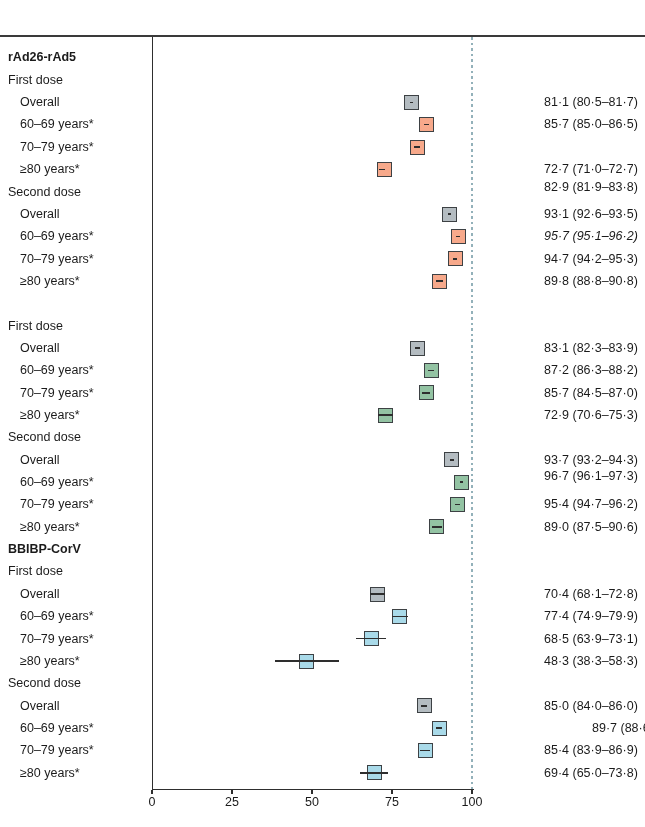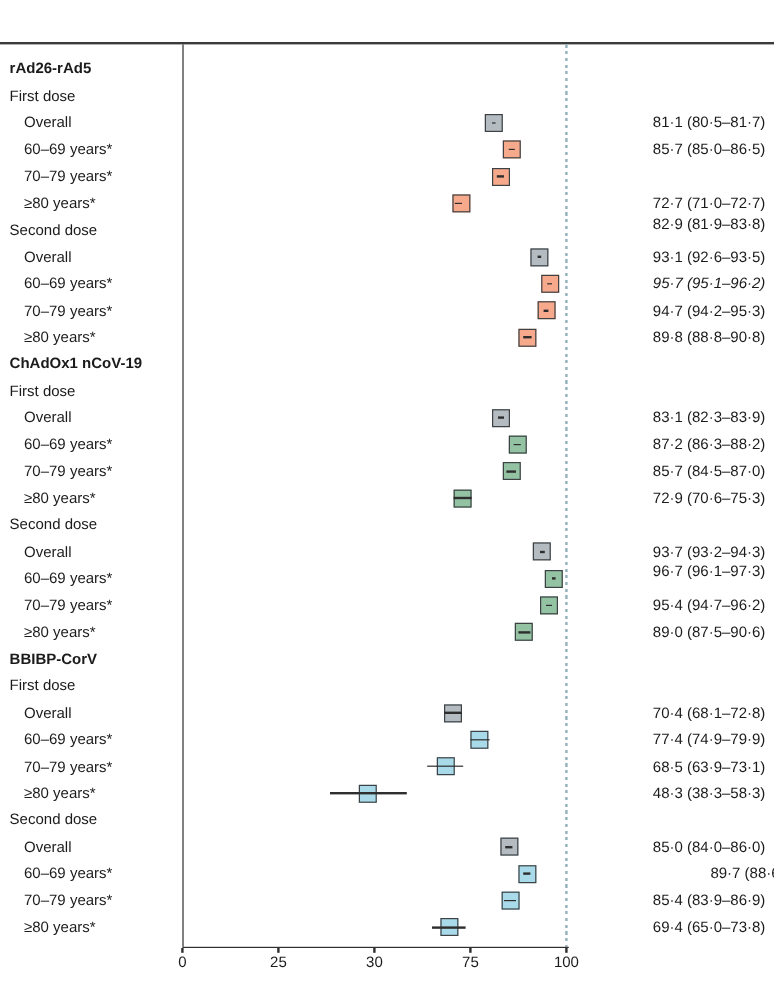--- a/index.html
+++ b/index.html
@@ -64,21 +64,21 @@
 
   <div class="plot-area">
     <div class="y-axis"></div>
     <div class="ref-line" style="left: 471.2px;"></div>
     <div class="x-axis"></div>
   <div class="tick" style="left: 151.35px;"></div>
       <div class="tick-label" style="left: 130px;">0</div>
       <div class="tick" style="left: 231.35px;"></div>
       <div class="tick-label" style="left: 210px;">25</div>
       <div class="tick" style="left: 311.35px;"></div>
-      <div class="tick-label" style="left: 290px;">30</div>
+      <div class="tick-label" style="left: 290px;">50</div>
       <div class="tick" style="left: 391.35px;"></div>
       <div class="tick-label" style="left: 370px;">75</div>
       <div class="tick" style="left: 471.35px;"></div>
       <div class="tick-label" style="left: 450px;">100</div>
       <div class="row-label group" style="top: 46.4px;">rAd26-rAd5</div>
       <div class="row-label dose" style="top: 68.75px;">First dose</div>
       <div class="row-label data" style="top: 91.1px;">Overall</div>
       <div class="square" style="left: 404.02px; top: 94.8px; background: rgb(180, 188, 193); border-color: rgb(61, 65, 68);"></div>
       <div class="whisker" style="left: 409.6px; width: 3.84px; top: 101.5px; background: rgb(46, 46, 46);"></div>
       <div class="ci-text" style="top: 91.1px;">81·1 (80·5–81·7)</div>
@@ -104,21 +104,20 @@
       <div class="whisker" style="left: 456.32px; width: 3.52px; top: 235.6px; background: rgb(46, 46, 46);"></div>
       <div class="ci-text" style="top: 225.2px; font-style: italic;">95·7 (95·1–96·2)</div>
       <div class="row-label data" style="top: 247.55px;">70–79 years*</div>
       <div class="square" style="left: 447.54px; top: 251.25px; background: rgb(247, 169, 139); border-color: rgb(61, 65, 68);"></div>
       <div class="whisker" style="left: 453.44px; width: 3.52px; top: 257.95px; background: rgb(46, 46, 46);"></div>
       <div class="ci-text" style="top: 247.55px;">94·7 (94·2–95·3)</div>
       <div class="row-label data" style="top: 269.9px;">≥80 years*</div>
       <div class="square" style="left: 431.86px; top: 273.6px; background: rgb(247, 169, 139); border-color: rgb(61, 65, 68);"></div>
       <div class="whisker" style="left: 436.16px; width: 6.4px; top: 280.3px; background: rgb(46, 46, 46);"></div>
       <div class="ci-text" style="top: 269.9px;">89·8 (88·8–90·8)</div>
-      <div class="row-label group" style="top: 292.25px;">ChAdOx1 nCoV-19</div>
       <div class="row-label dose" style="top: 314.6px;">First dose</div>
       <div class="row-label data" style="top: 336.95px;">Overall</div>
       <div class="square" style="left: 410.42px; top: 340.65px; background: rgb(180, 188, 193); border-color: rgb(61, 65, 68);"></div>
       <div class="whisker" style="left: 415.36px; width: 5.12px; top: 347.35px; background: rgb(46, 46, 46);"></div>
       <div class="ci-text" style="top: 336.95px;">83·1 (82·3–83·9)</div>
       <div class="row-label data" style="top: 359.3px;">60–69 years*</div>
       <div class="square" style="left: 423.54px; top: 363px; background: rgb(147, 195, 163); border-color: rgb(61, 65, 68);"></div>
       <div class="whisker" style="left: 428.16px; width: 6.08px; top: 369.7px; background: rgb(46, 46, 46);"></div>
       <div class="ci-text" style="top: 359.3px;">87·2 (86·3–88·2)</div>
       <div class="row-label data" style="top: 381.65px;">70–79 years*</div>

